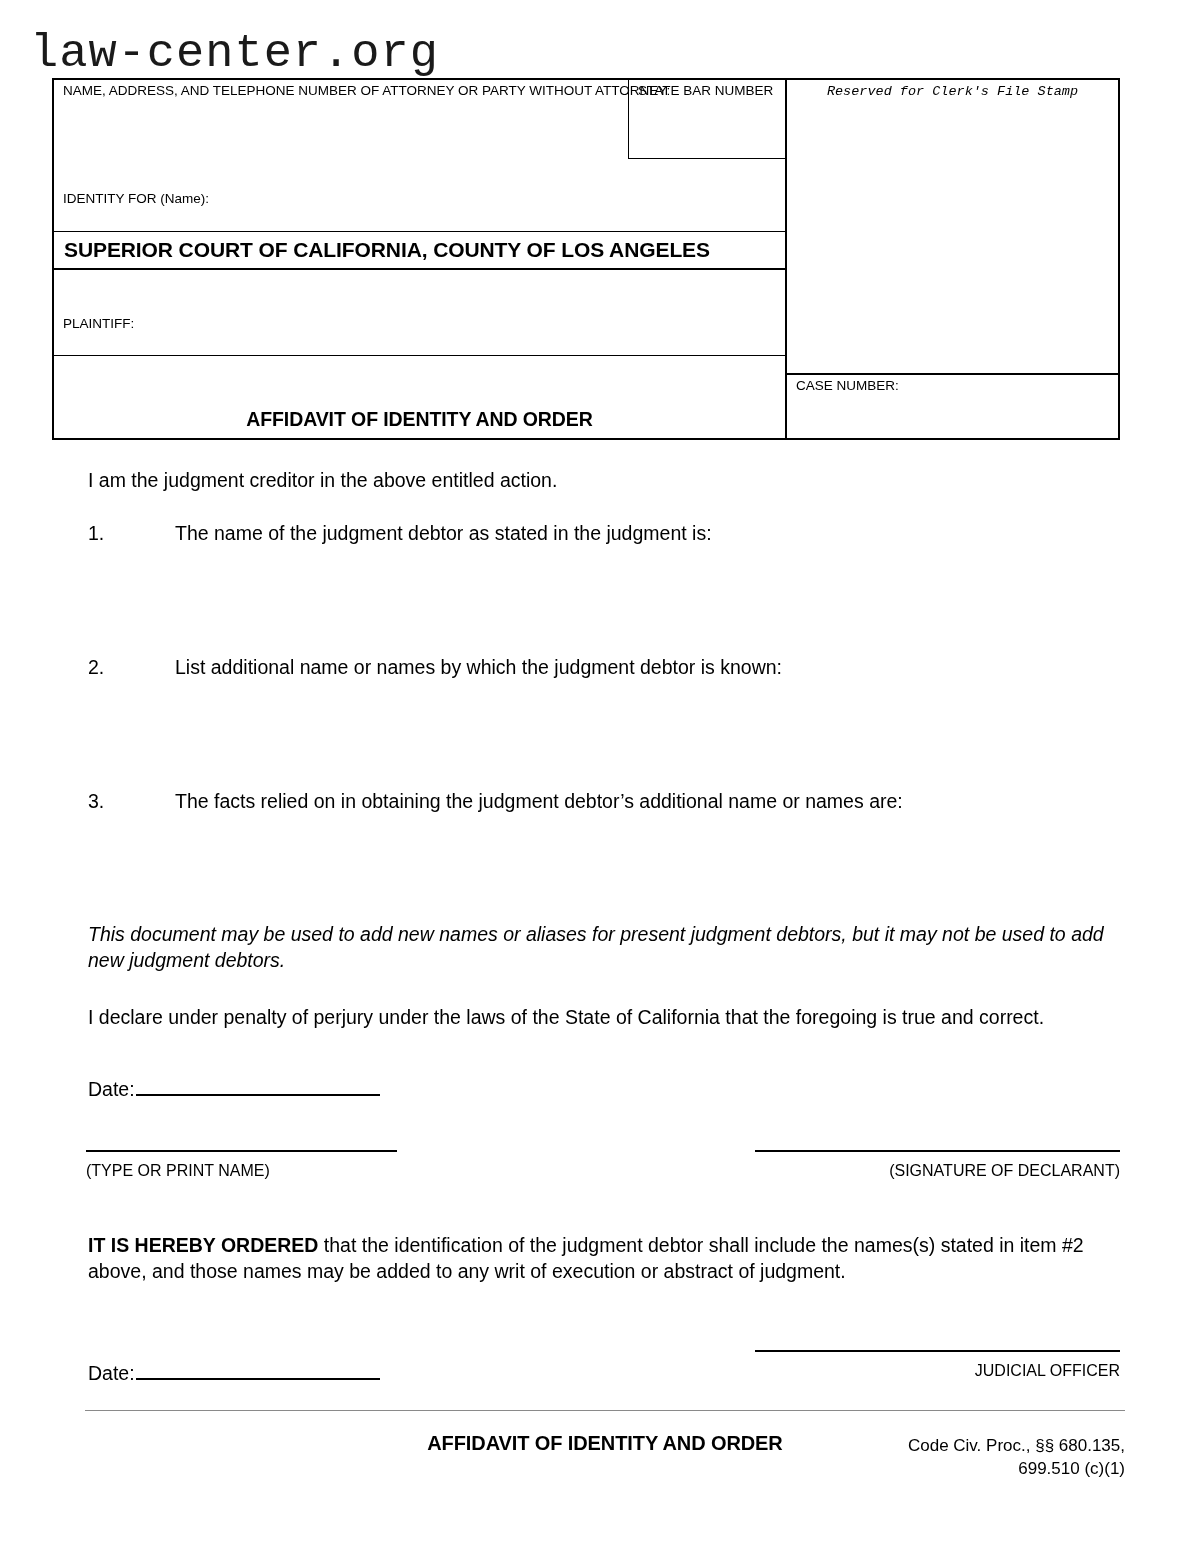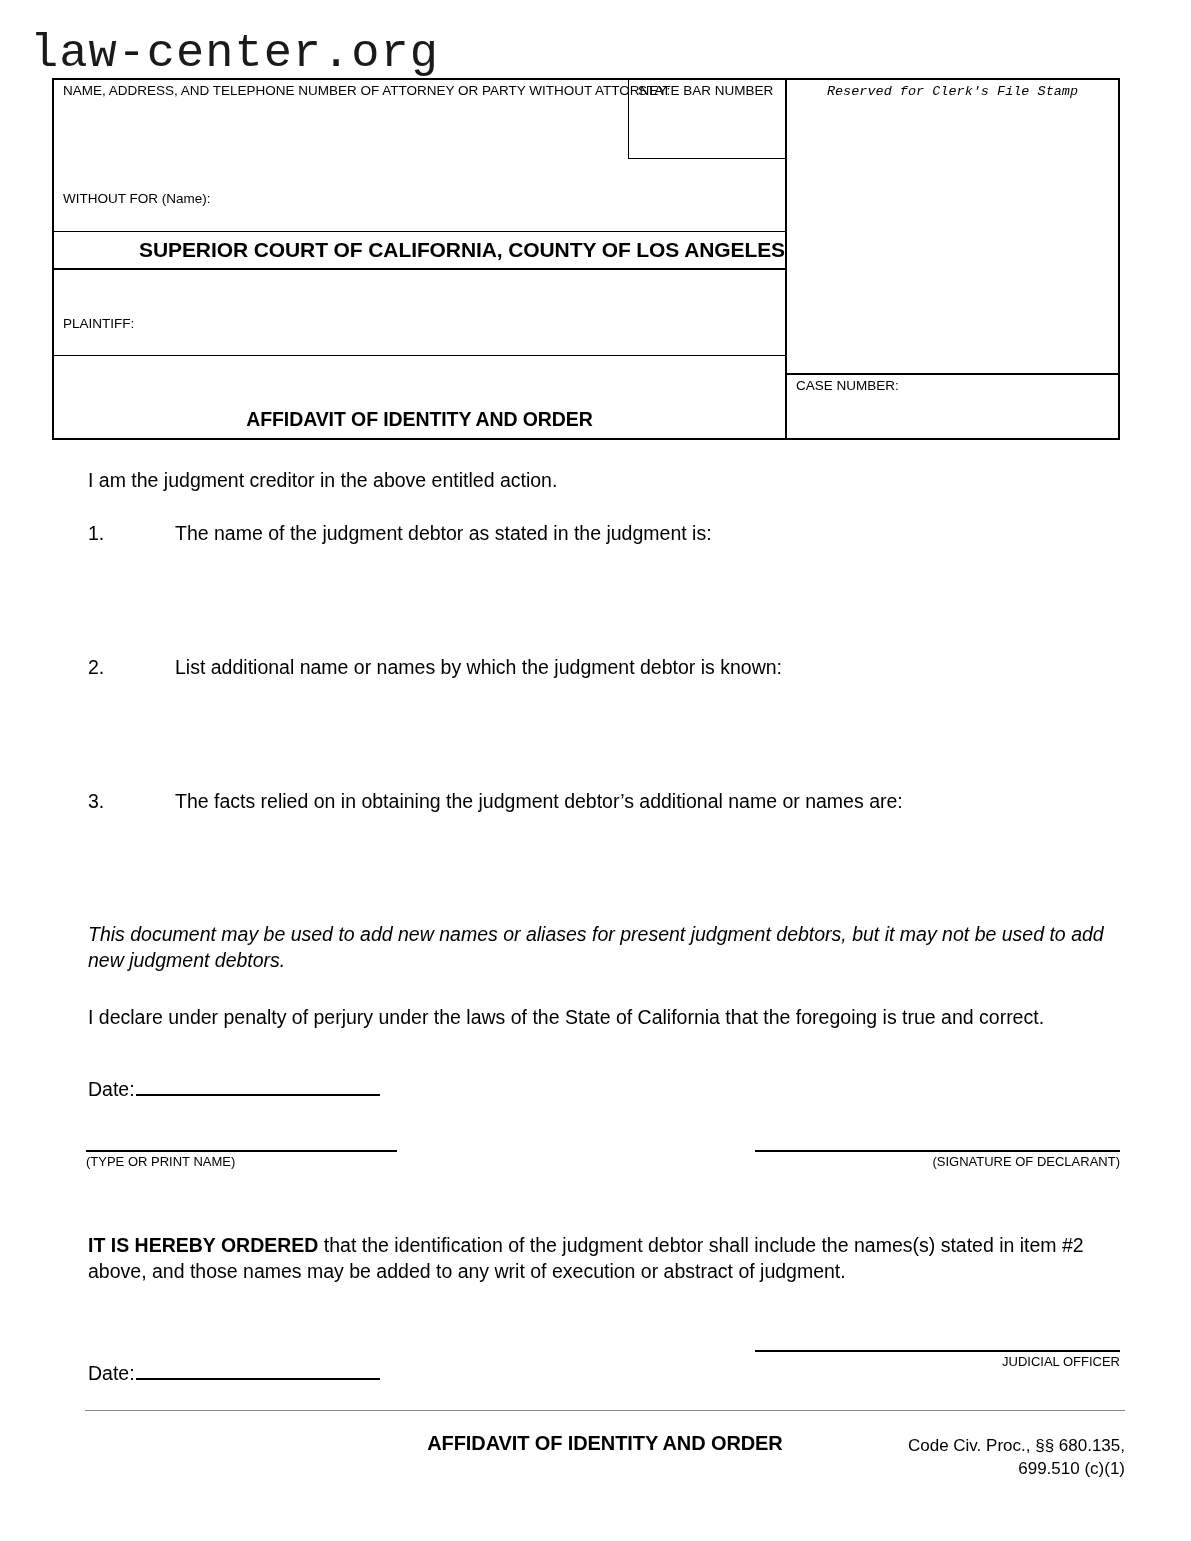--- a/index.html
+++ b/index.html
@@ -98,21 +98,20 @@
     position: absolute;
     left: 0;
     top: 151px;
     width: 100%;
     height: 39px;
     box-sizing: border-box;
     border-top: 1.5px solid #000;
     border-bottom: 2px solid #000;
     display: flex;
     align-items: center;
-    justify-content: flex-end;
   }
   .court-row .court-name {
     font-size: 21px;
     font-weight: bold;
     padding-left: 10px;
     letter-spacing: -0.1px;
     white-space: nowrap;
   }
 
   .addr-row {
@@ -242,22 +241,22 @@
     position: absolute;
     left: 755px;
     top: 1350px;
     width: 365px;
   }
   .sig-rule {
     border-top: 2px solid #000;
     width: 100%;
   }
   .sig-caption {
-    font-size: 13px;
-    padding-top: 2px;
+    font-size: 16px;
+    padding-top: 10px;
     white-space: nowrap;
   }
   .sig-caption.right { text-align: right; }
 
   .order-para {
     position: absolute;
     left: 88px;
     top: 1233px;
     width: 1040px;
     font-size: 19.5px;
@@ -314,21 +313,21 @@
 <div class="caption">
 
   <div class="cap-left">
 
     <div class="attorney-block">
       <div class="cell-label">NAME, ADDRESS, AND TELEPHONE NUMBER OF ATTORNEY OR PARTY WITHOUT ATTORNEY:</div>
       <div class="bar-box">
         <div class="cell-label">STATE BAR NUMBER</div>
       </div>
       <div class="tel-block">
-        <div class="cell-label">WITHOUT FOR (Name):</div>
+        <div class="cell-label">IDENTITY FOR (Name):</div>
       </div>
     </div>
 
     <div class="court-row">
       <div class="court-name">SUPERIOR COURT OF CALIFORNIA, COUNTY OF LOS ANGELES</div>
     </div>
 
 
     <div class="plaintiff-row">
       <div class="cell-label">PLAINTIFF:</div>

